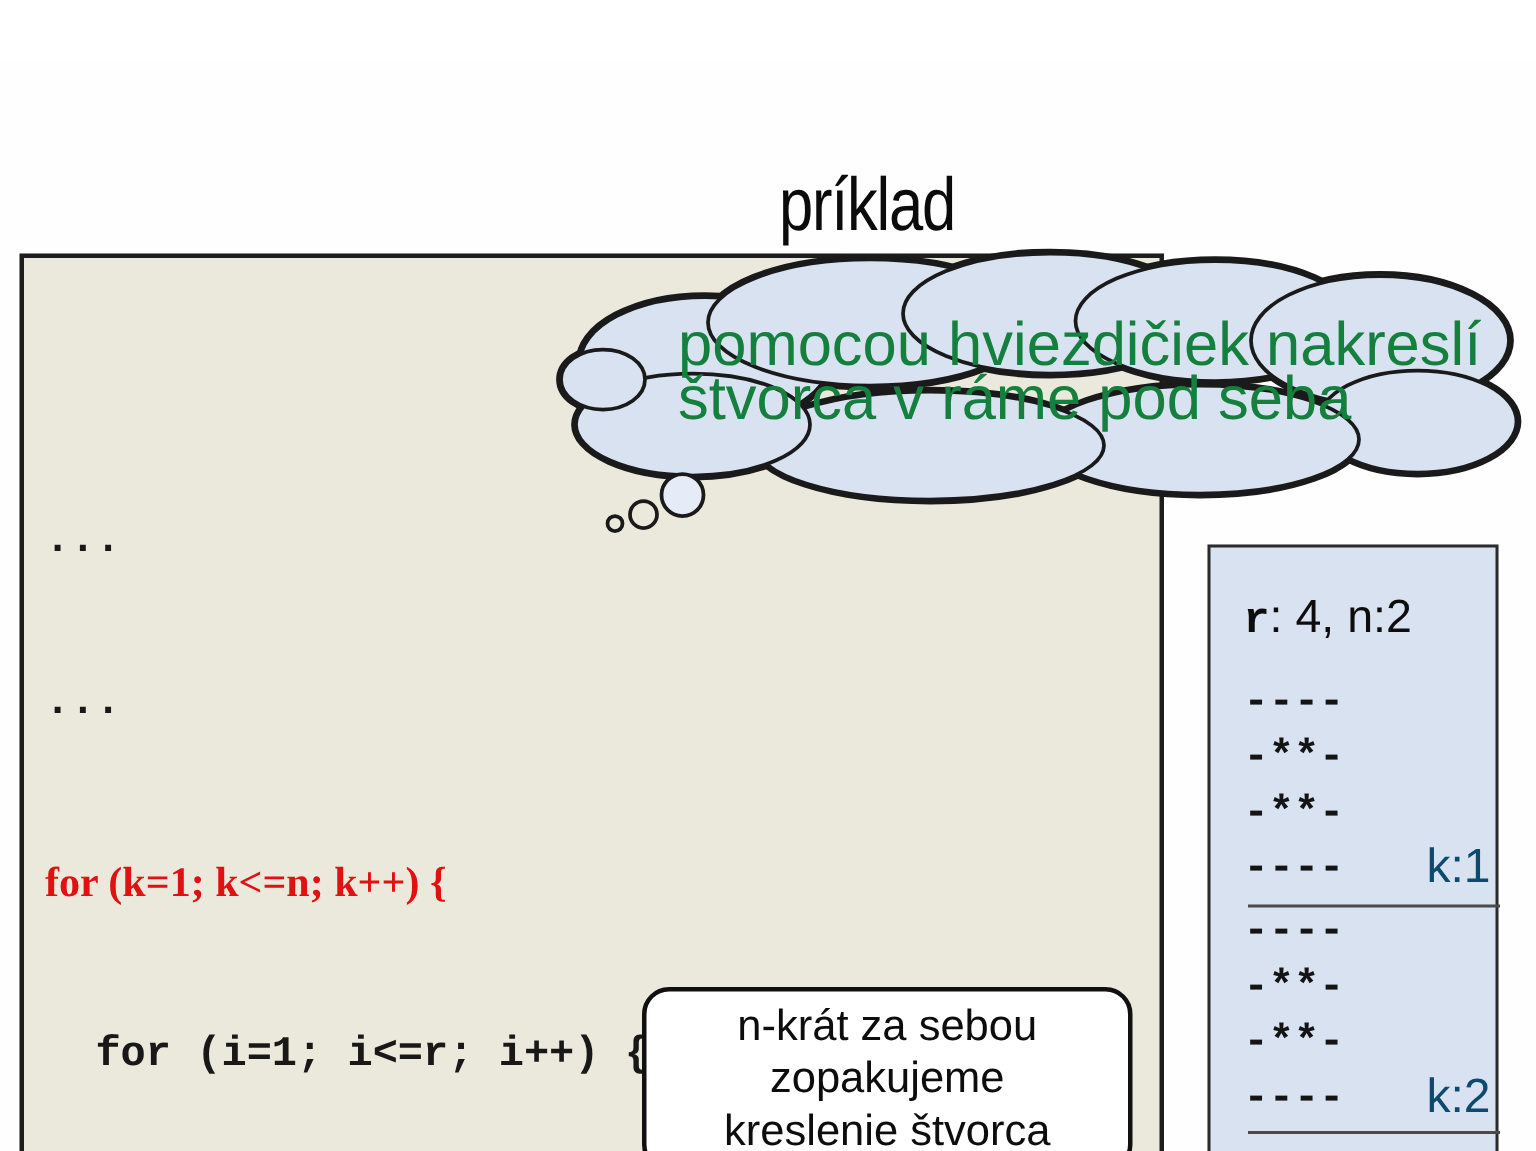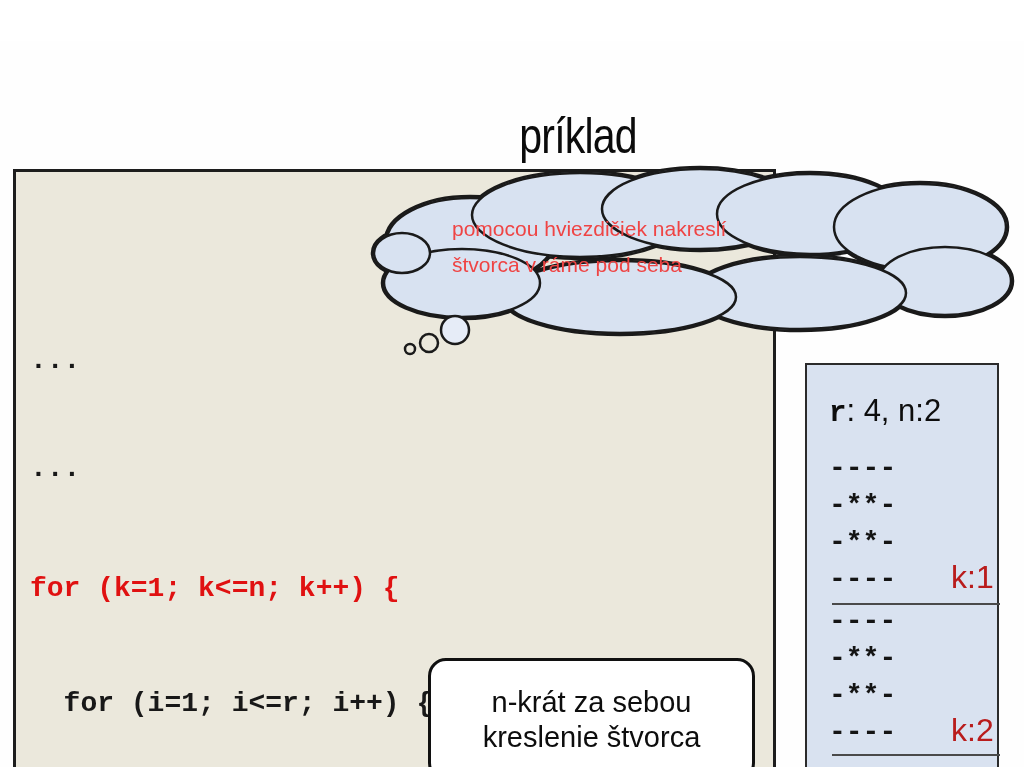--- a/index.html
+++ b/index.html
@@ -11,46 +11,46 @@
          text-align:center;font-size:50px;line-height:50px;font-weight:400;color:#0b0b0b;
          transform:scaleX(0.82);letter-spacing:-1px;}
 
   
   .code-box{position:absolute;left:13px;top:128px;width:763px;height:622px;
             background:#ebe8dc;border:3px solid #1d1d1d;box-sizing:border-box;}
   .code{position:absolute;left:14px;top:99px;font-family:"Liberation Mono","DejaVu Sans Mono",monospace;
         font-weight:bold;font-size:28px;line-height:36px;white-space:pre;color:#181818;}
   .cline{height:36px;}
   .cline.red{color:#e01111;}
-  .cline.gap{margin-top:12px;margin-bottom:7px;}
+  .cline.gap{margin-top:12px;margin-bottom:7px;font-family:Liberation Serif, serif;}
 
   
   .cloud-svg{position:absolute;left:370px;top:124px;width:656px;height:200px;}
   .cloud-svg ellipse,.cloud-svg circle{stroke:#1a1a1a;stroke-width:2.5;}
   .cloud-svg .pass1{fill:#d8e2f1;}
   .cloud-svg .pass2{fill:#d8e2f1;stroke:none;}
-  .bubble-text{position:absolute;left:452px;top:170px;font-size:21px;line-height:36px;color:#ef4444;}
+  .bubble-text{position:absolute;left:452px;top:170px;font-size:41px;line-height:36px;color:#15803d;}
 
   
   .callout{position:absolute;left:428px;top:617px;width:327px;height:123px;box-sizing:border-box;
            background:#ffffff;border:3px solid #101010;border-radius:18px;
            display:flex;flex-direction:column;justify-content:center;align-items:center;
            font-size:29px;line-height:35px;text-align:center;color:#0d0d0d;}
 
   
   .panel{position:absolute;left:805px;top:322px;width:194px;height:428px;box-sizing:border-box;
          background:#d9e2f0;border:2px solid #2b2b2b;}
   .panel-heading{position:absolute;left:22px;top:28px;font-size:31px;color:#0d0d0d;}
   .panel-heading .mono-var{font-family:"Liberation Mono","DejaVu Sans Mono",monospace;font-weight:bold;font-size:29px;}
   .pattern-rows{position:absolute;left:22px;top:85px;}
   .prow{position:relative;height:37px;line-height:37px;}
   .prow.gap{margin-top:5px;}
   .pattern{font-family:"Liberation Mono","DejaVu Sans Mono",monospace;font-weight:bold;font-size:28px;color:#141414;white-space:pre;}
   .klabel{position:absolute;left:122px;top:-2px;font-family:"Liberation Sans",sans-serif;
-          font-size:32px;color:#b91c1c;}
+          font-size:32px;color:#0c4a6e;}
   .rule{position:absolute;left:25px;width:168px;border-top:2px solid #4a4a4a;}
   .rule.r1{top:238px;}
   .rule.r2{top:389px;}
 </style>
 </head>
 <body>
 
 <div class="slide">
 
   <div class="title">príklad</div>
@@ -105,20 +105,21 @@
     </g>
   </svg>
 
   <div class="bubble-text">
     <div>pomocou hviezdičiek nakreslí</div>
     <div>štvorca v ráme pod seba</div>
   </div>
 
   <div class="callout">
     <div>n-krát za sebou</div>
+    <div>zopakujeme</div>
     <div>kreslenie štvorca</div>
   </div>
 
   <div class="panel">
     <div class="panel-heading">
       <span class="mono-var">r</span><span>: 4, n:2</span>
     </div>
     <div class="pattern-rows">
       <div class="prow">
         <span class="pattern">----</span>

